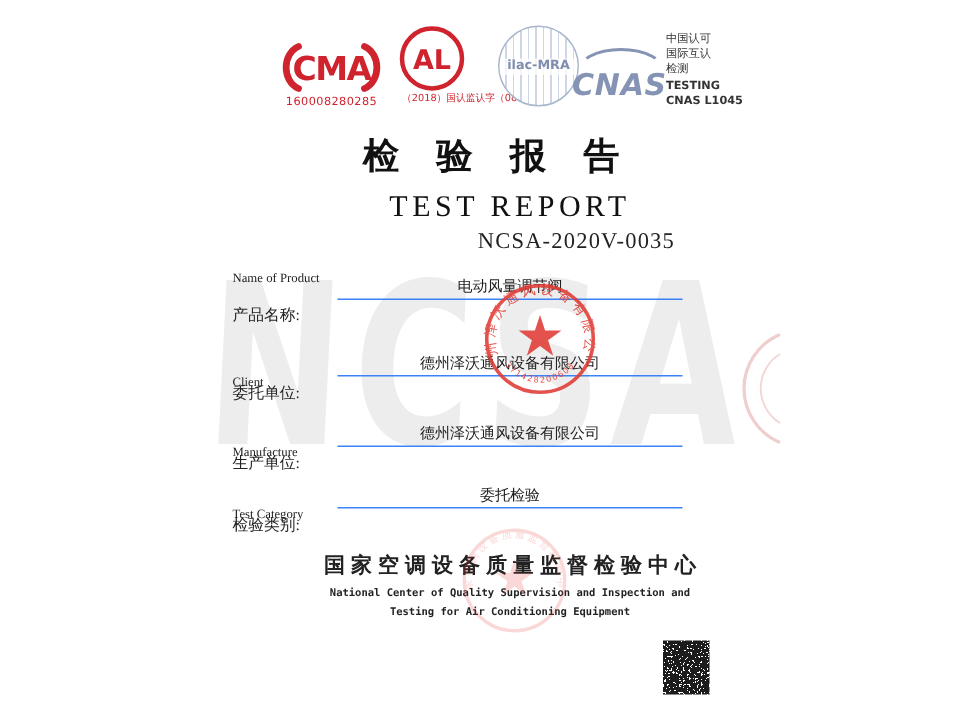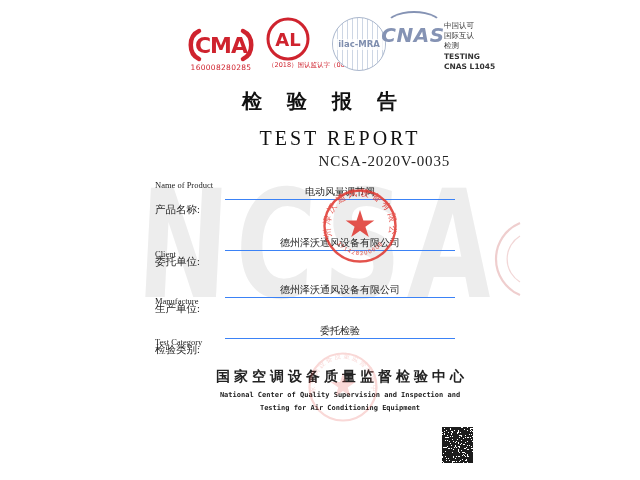--- a/index.html
+++ b/index.html
@@ -21,33 +21,33 @@
   .cma-num{left:186px;top:63px;width:70px;text-align:center;
     color:#cf232e;font-size:7.5px;font-family:"DejaVu Sans",sans-serif;letter-spacing:0.3px;}
   .cal-caption{left:250px;top:61px;width:130px;text-align:center;
     color:#cf232e;font-size:6.5px;font-family:"DejaVu Sans",sans-serif;}
   .ilac{left:332px;top:17px;width:54px;height:54px;border-radius:50%;
     border:1.5px solid #a9b6cc;box-sizing:border-box;overflow:hidden;
     background:repeating-linear-gradient(90deg,#ffffff 0 4px,#cdd6e4 4px 5px);
     display:flex;align-items:center;justify-content:center;}
   .ilac span{font-family:"DejaVu Sans",sans-serif;font-weight:bold;font-size:8.5px;
     color:#7f8eae;background:rgba(255,255,255,0.75);width:100%;text-align:center;line-height:11px;}
-  .cnas{left:381px;top:11px;width:64px;height:42px;}
+  .cnas{left:381px;top:32px;width:64px;height:42px;}
   .cnas .arc{position:absolute;left:3px;top:0;width:56px;height:28px;
     border:2.5px solid transparent;border-top-color:#8593b4;border-radius:50%;}
   .cnas .cnas-word{position:absolute;left:0;top:12px;width:64px;text-align:center;
     font-family:"DejaVu Sans",sans-serif;font-weight:bold;font-style:italic;
     font-size:20px;color:#8593b4;letter-spacing:0.5px;}
   .cnas-info{left:444px;top:21px;font-size:7.5px;line-height:10.2px;color:#333;
     font-family:"DejaVu Sans",sans-serif;}
   .cnas-info .b{font-weight:bold;}
 
   
   .title-zh{left:242px;top:88px;font-family:Liberation Sans, sans-serif;font-weight:bold;
-    font-size:20px;letter-spacing:25px;white-space:nowrap;color:#111;}
+    font-size:24px;letter-spacing:25px;white-space:nowrap;color:#111;}
   .title-en{left:230px;top:127px;width:220px;text-align:center;
     font-family:"Liberation Serif",serif;font-size:20px;letter-spacing:3px;color:#111;}
   .report-no{left:230px;top:153px;width:220px;text-align:right;
     font-family:"Liberation Serif",serif;font-size:15px;letter-spacing:0.8px;color:#222;}
 
   
   .f-label-zh{left:155px;width:80px;font-size:10.5px;color:#222;margin-top:18px;}
   .f-label-en{left:155px;width:90px;font-size:8.5px;color:#222;}
   .f-line{left:225px;width:230px;height:14px;border-bottom:1px solid #3b82f6;
     text-align:center;font-size:10px;color:#1c1c1c;line-height:14px;}

